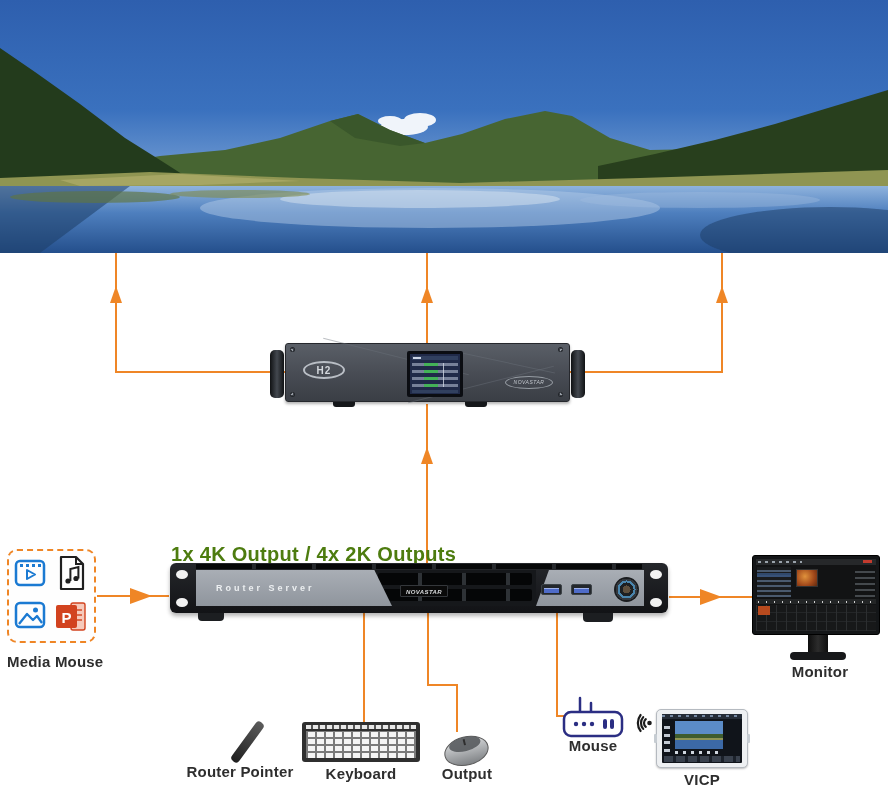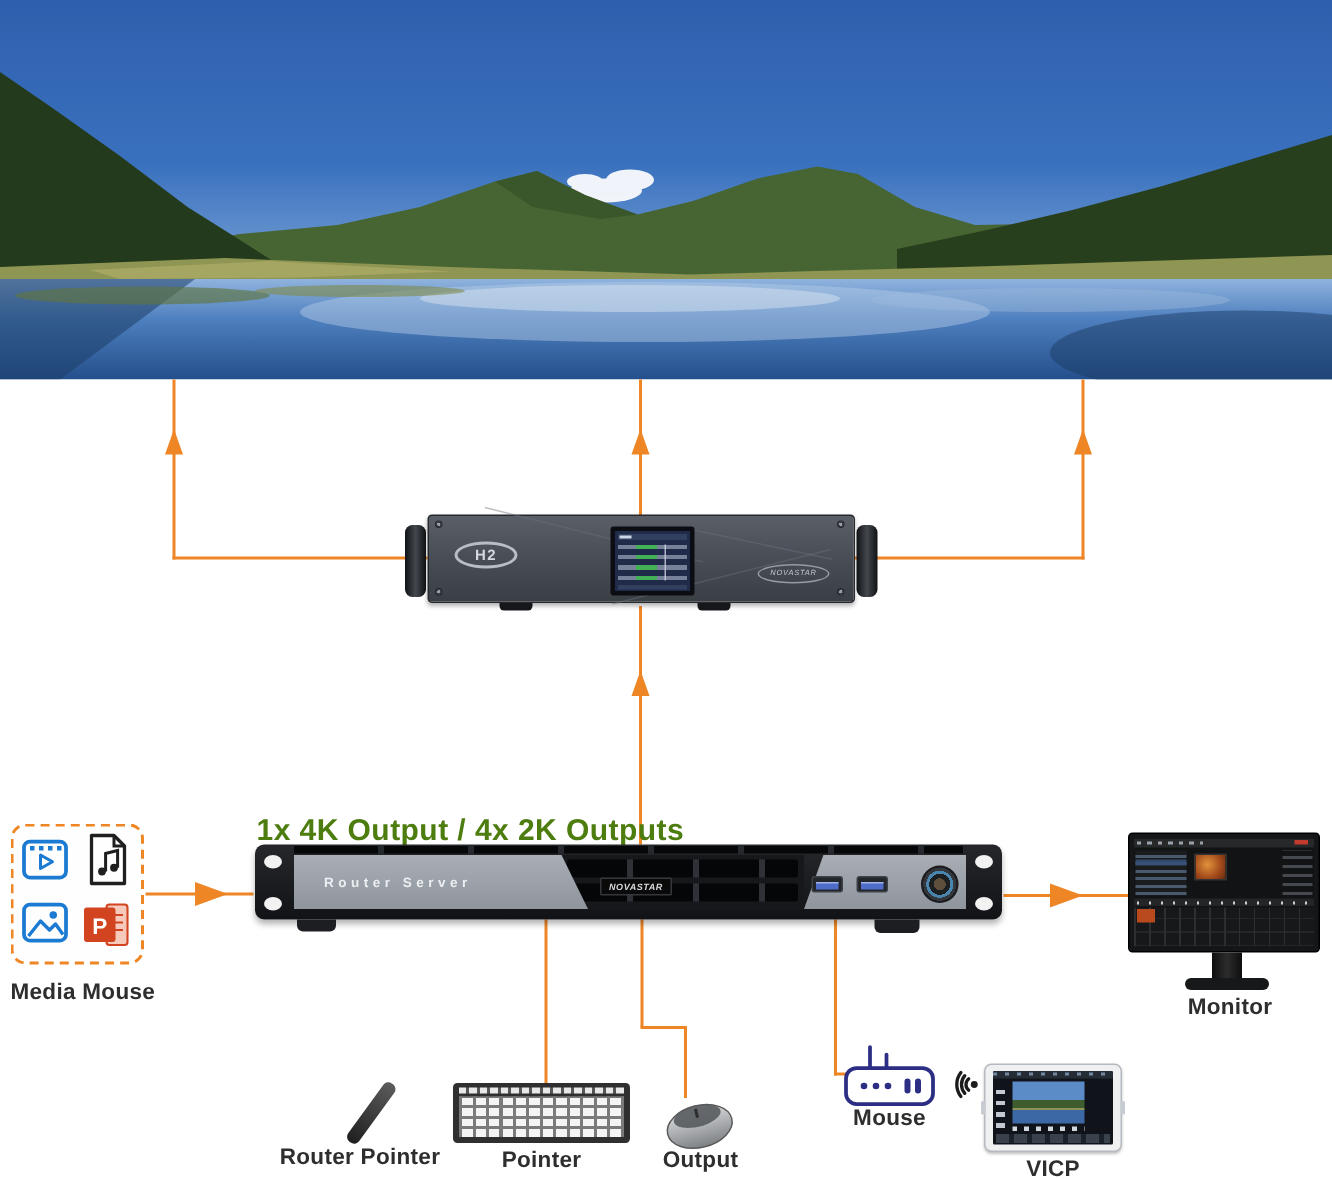--- a/index.html
+++ b/index.html
@@ -262,21 +262,21 @@
   </svg>
   <div class="lbl" style="left:7px;top:653px;width:90px">Media Mouse</div>
 
   <div class="laser"></div>
   <div class="lbl" style="left:178px;top:763px;width:124px">Router Pointer</div>
 
   <div class="kb">
     <div class="kb-top"></div>
     <div class="kb-keys"></div>
   </div>
-  <div class="lbl" style="left:300px;top:765px;width:122px">Pointer</div>
+  <div class="lbl" style="left:300px;top:765px;width:122px">Keyboard</div>
 
   <svg class="abs" style="left:440px;top:729px" width="52" height="40" viewBox="0 0 52 40">
     <g transform="rotate(-14 26 20)">
       <ellipse cx="26" cy="22" rx="22" ry="14" fill="url(#gMouse)" stroke="#5a5a5a" stroke-width="1"></ellipse>
       <ellipse cx="26" cy="15" rx="16" ry="7" fill="#585b5e" opacity="0.9"></ellipse>
       <rect x="25" y="10" width="2" height="6" fill="#2e2e2e"></rect>
     </g>
   </svg>
   <div class="lbl" style="left:428px;top:765px;width:78px">Output</div>
 

